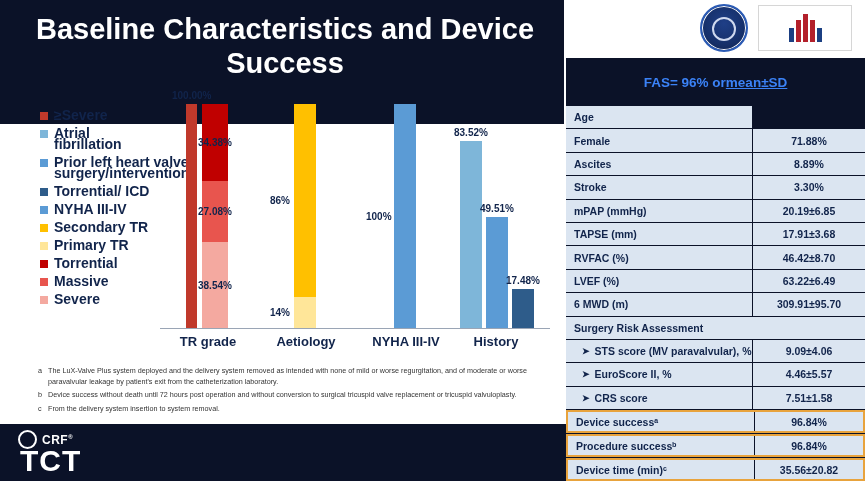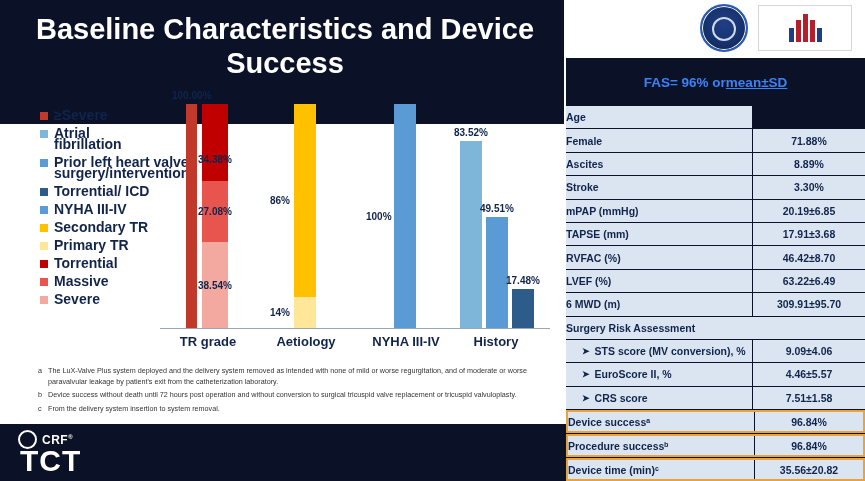--- a/index.html
+++ b/index.html
@@ -137,20 +137,21 @@
     margin-bottom: 1px;
   }
   .tcell-label {
     width: 186px;
     background: #dbe5f1;
     color: #11244b;
     font-size: 10.5px;
     font-weight: bold;
     display: flex;
     align-items: center;
+    padding-left: 8px;
     box-sizing: border-box;
   }
   .tcell-value {
     flex: 1;
     background: #dbe5f1;
     color: #11244b;
     font-size: 10.5px;
     font-weight: bold;
     display: flex;
     align-items: center;
@@ -366,21 +367,21 @@
       <div class="trow">
         <div class="tcell-label">6 MWD (m)</div>
         <div class="tcell-value">309.91±95.70</div>
       </div>
       <div class="trow full">
         <div class="tcell-label">Surgery Risk Assessment</div>
       </div>
       <div class="trow sub">
         <div class="tcell-label">
           <span class="arrow">➤</span>
-          <span>STS score (MV conversion), %</span>
+          <span>STS score (MV paravalvular), %</span>
         </div>
         <div class="tcell-value">9.09±4.06</div>
       </div>
       <div class="trow sub">
         <div class="tcell-label">
           <span class="arrow">➤</span>
           <span>EuroScore II, %</span>
         </div>
         <div class="tcell-value">4.46±5.57</div>
       </div>
@@ -451,21 +452,21 @@
   <div class="chart-area" id="chart">
     <div class="axis-line"></div>
   <div class="group" style="left: 12px;">
         <div class="bar" style="left: 14px; width: 11px; height: 224px; background: rgb(192, 57, 43);"></div>
         <div class="bar-label" style="left: 0px; bottom: 227px;">100.00%</div>
         <div class="bar" style="left: 30px; width: 26px; height: 86.3296px; bottom: 0px; background: rgb(244, 169, 160);"></div>
         <div class="bar-label" style="left: 26px; bottom: 37.1648px;">38.54%</div>
         <div class="bar" style="left: 30px; width: 26px; height: 60.6592px; bottom: 86.3296px; background: rgb(232, 85, 78);"></div>
         <div class="bar-label" style="left: 26px; bottom: 110.659px;">27.08%</div>
         <div class="bar" style="left: 30px; width: 26px; height: 77.0112px; bottom: 146.989px; background: rgb(192, 0, 0);"></div>
-        <div class="bar-label" style="left: 26px; bottom: 163px;">34.38%</div>
+        <div class="bar-label" style="left: 26px; bottom: 180px;">34.38%</div>
       </div>
       <div class="cat-label" style="left: 0px;">TR grade</div>
       <div class="group" style="left: 110px;">
         <div class="bar" style="left: 24px; width: 22px; height: 31.36px; bottom: 0px; background: rgb(255, 230, 153);"></div>
         <div class="bar-label" style="left: 0px; bottom: 9.68px;">14%</div>
         <div class="bar" style="left: 24px; width: 22px; height: 192.64px; bottom: 31.36px; background: rgb(255, 192, 0);"></div>
         <div class="bar-label" style="left: 0px; bottom: 121.68px;">86%</div>
       </div>
       <div class="cat-label" style="left: 98px;">Aetiology</div>
       <div class="group" style="left: 210px;">

